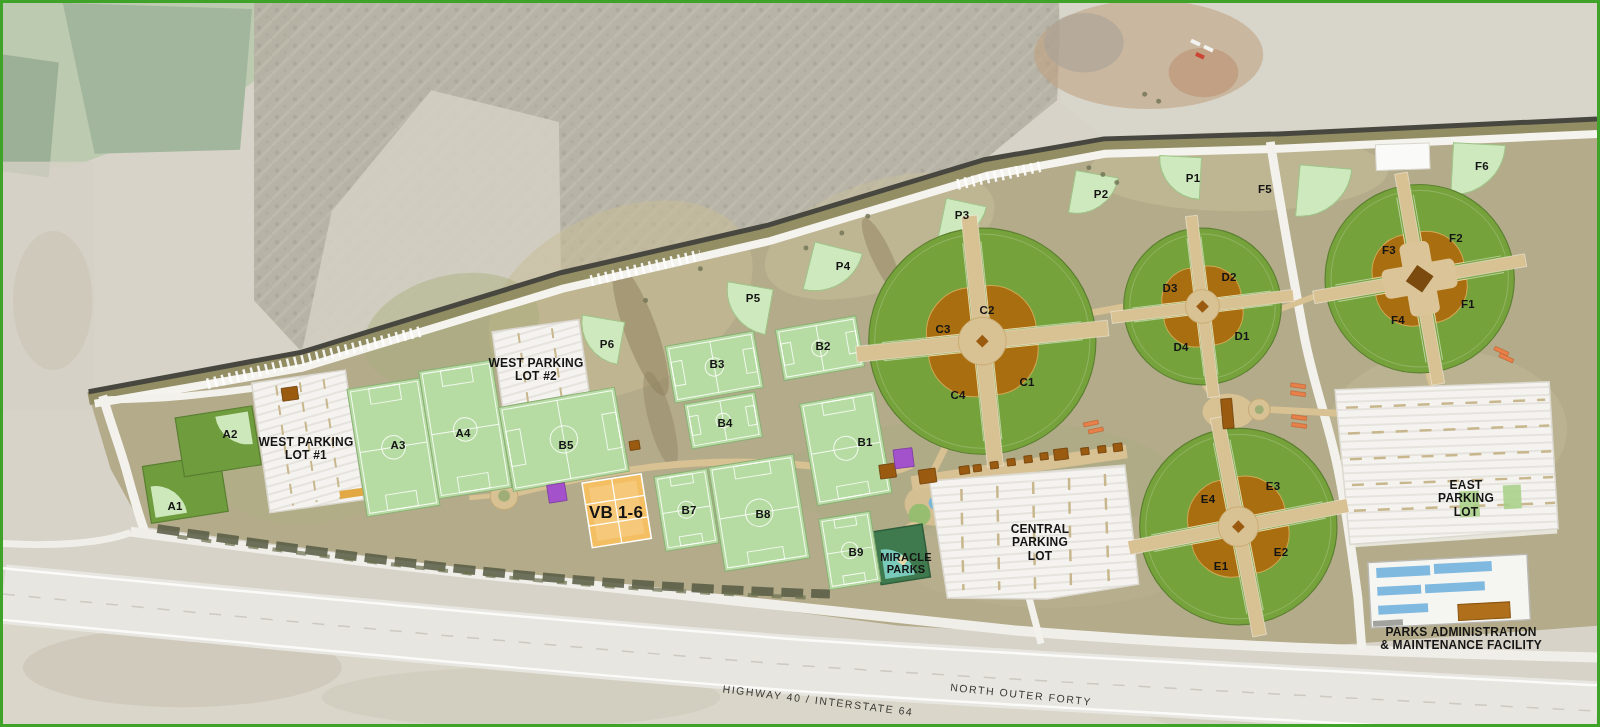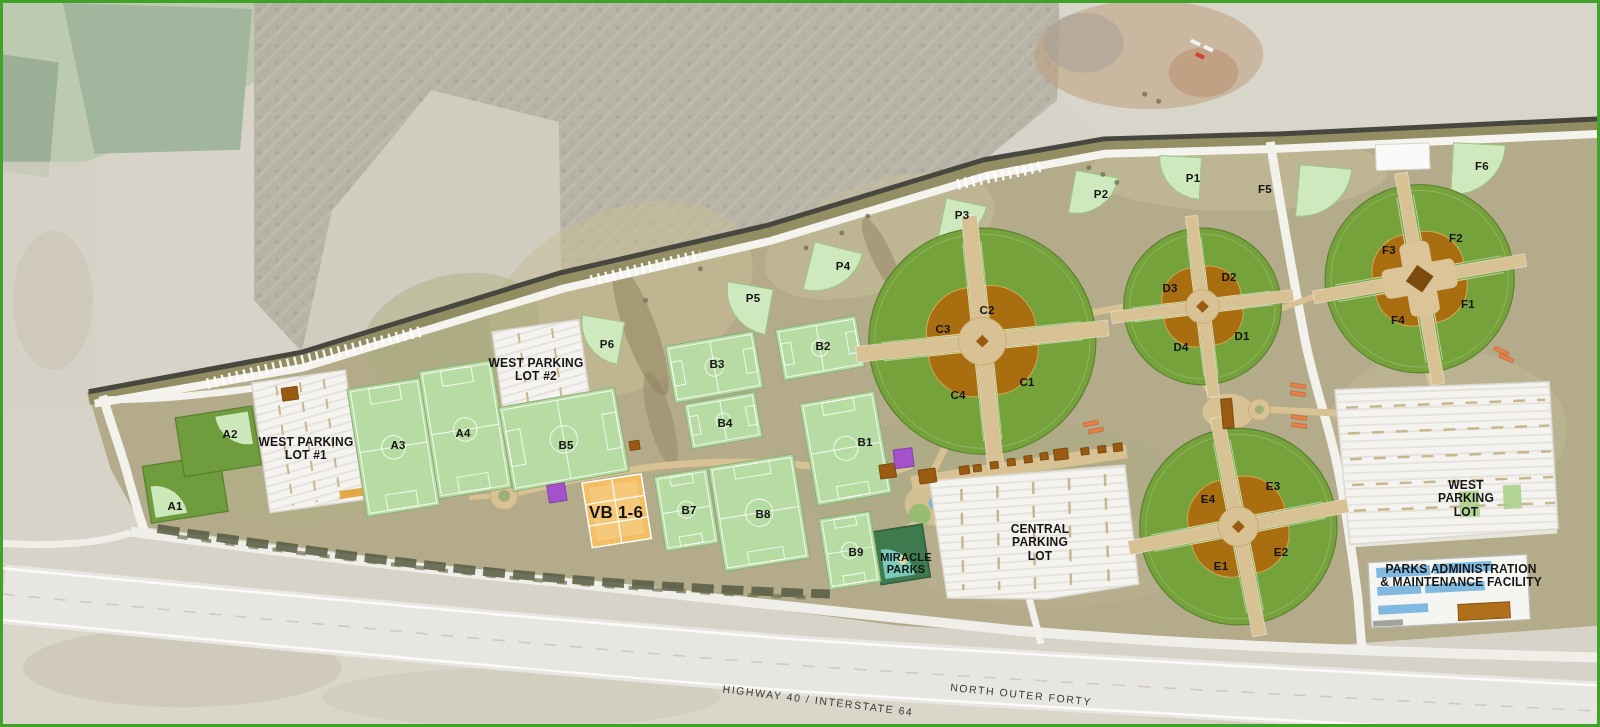--- a/index.html
+++ b/index.html
@@ -498,28 +498,28 @@
 <div class="lbl big" style="left:533px;top:367px">
   <span>WEST PARKING</span>
   <span>LOT #2</span>
 </div>
 <div class="lbl big" style="left:1037px;top:540px">
   <span>CENTRAL</span>
   <span>PARKING</span>
   <span>LOT</span>
 </div>
 <div class="lbl big" style="left:1463px;top:496px">
-  <span>WEST</span>
+  <span>EAST</span>
   <span>PARKING</span>
   <span>LOT</span>
 </div>
 <div class="lbl big" style="left:903px;top:560px;font-size:11px">
   <span>MIRACLE</span>
   <span>PARKS</span>
 </div>
-<div class="lbl big" style="left:1458px;top:573px">
+<div class="lbl big" style="left:1458px;top:636px">
   <span>PARKS ADMINISTRATION</span>
   <span>&amp; MAINTENANCE FACILITY</span>
 </div>
 <div class="lbl road" style="left:815px;top:698px;--r:7deg">HIGHWAY 40 / INTERSTATE 64</div>
 <div class="lbl road" style="left:1018px;top:692px;--r:6deg">NORTH OUTER FORTY</div>
 
 </div>
 
 </body></html>

